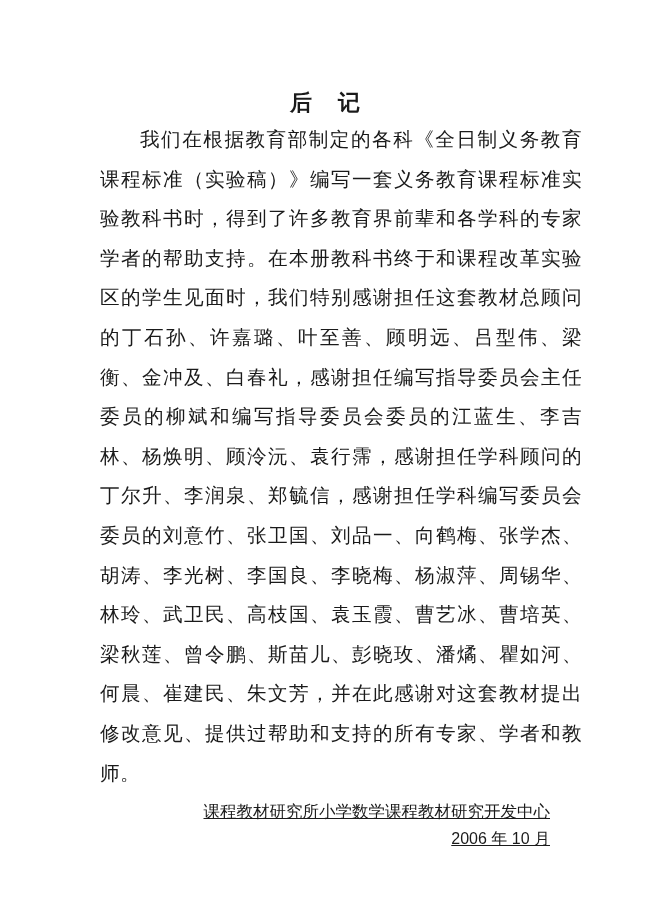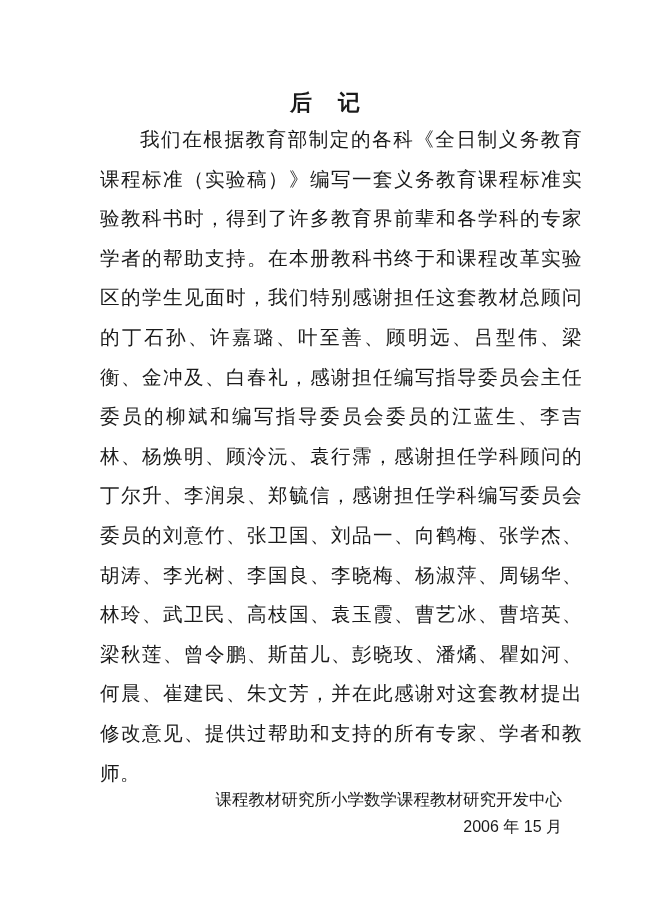--- a/index.html
+++ b/index.html
@@ -4,23 +4,23 @@
 <style>
   html, body { margin: 0; padding: 0; background: #ffffff; }
   body { width: 650px; height: 923px; position: relative; overflow: hidden;
          font-family: "DejaVu Serif", "Liberation Serif", serif; color: #1a1a1a; }
   .title { position: absolute; top: 78px; left: 0; width: 650px; text-align: center;
            font-family: "DejaVu Sans", "Liberation Sans", sans-serif; font-weight: bold;
            font-size: 22px; letter-spacing: 26px; padding-left: 26px; box-sizing: border-box; margin-top: 10px; }
   .body-text { position: absolute; top: 120px; left: 100px; width: 482px;
                font-size: 19.6px; line-height: 39.6px; text-align: justify;
                text-indent: 40px; margin: 0; letter-spacing: 0.5px; }
-  .sign { position: absolute; right: 88px; text-align: right; font-size: 16.5px; margin: 0; }
+  .sign { position: absolute; right: 88px; text-align: right; font-size: 16.5px; margin: 12px; text-decoration: underline; }
   .org { top: 789px; }
   .date { top: 817px; font-family: "Liberation Sans", "DejaVu Sans", sans-serif; font-size: 16px; }
 </style>
 </head>
 <body>
 
 <h1 class="title">后记</h1>
 <p class="body-text">我们在根据教育部制定的各科《全日制义务教育课程标准（实验稿）》编写一套义务教育课程标准实验教科书时，得到了许多教育界前辈和各学科的专家学者的帮助支持。在本册教科书终于和课程改革实验区的学生见面时，我们特别感谢担任这套教材总顾问的丁石孙、许嘉璐、叶至善、顾明远、吕型伟、梁衡、金冲及、白春礼，感谢担任编写指导委员会主任委员的柳斌和编写指导委员会委员的江蓝生、李吉林、杨焕明、顾泠沅、袁行霈，感谢担任学科顾问的丁尔升、李润泉、郑毓信，感谢担任学科编写委员会委员的刘意竹、张卫国、刘品一、向鹤梅、张学杰、胡涛、李光树、李国良、李晓梅、杨淑萍、周锡华、林玲、武卫民、高枝国、袁玉霞、曹艺冰、曹培英、梁秋莲、曾令鹏、斯苗儿、彭晓玫、潘燏、瞿如河、何晨、崔建民、朱文芳，并在此感谢对这套教材提出修改意见、提供过帮助和支持的所有专家、学者和教师。</p>
 <p class="sign org">课程教材研究所小学数学课程教材研究开发中心</p>
-<p class="sign date">2006 年 15 月</p>
+<p class="sign date">2006 年 10 月</p>
 
 </body></html>

